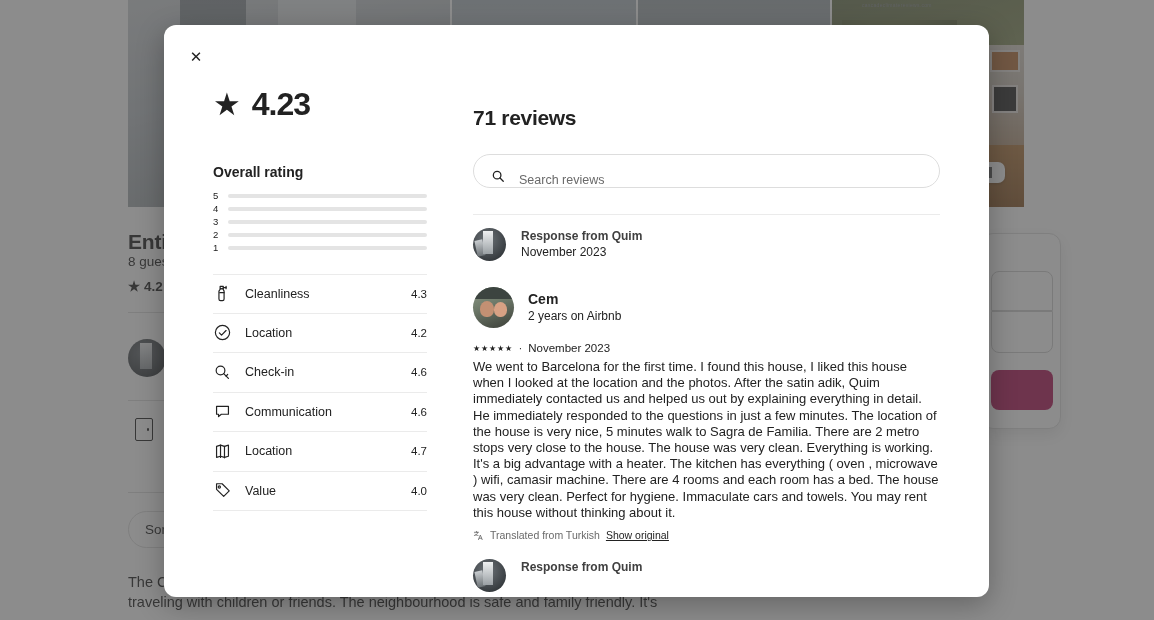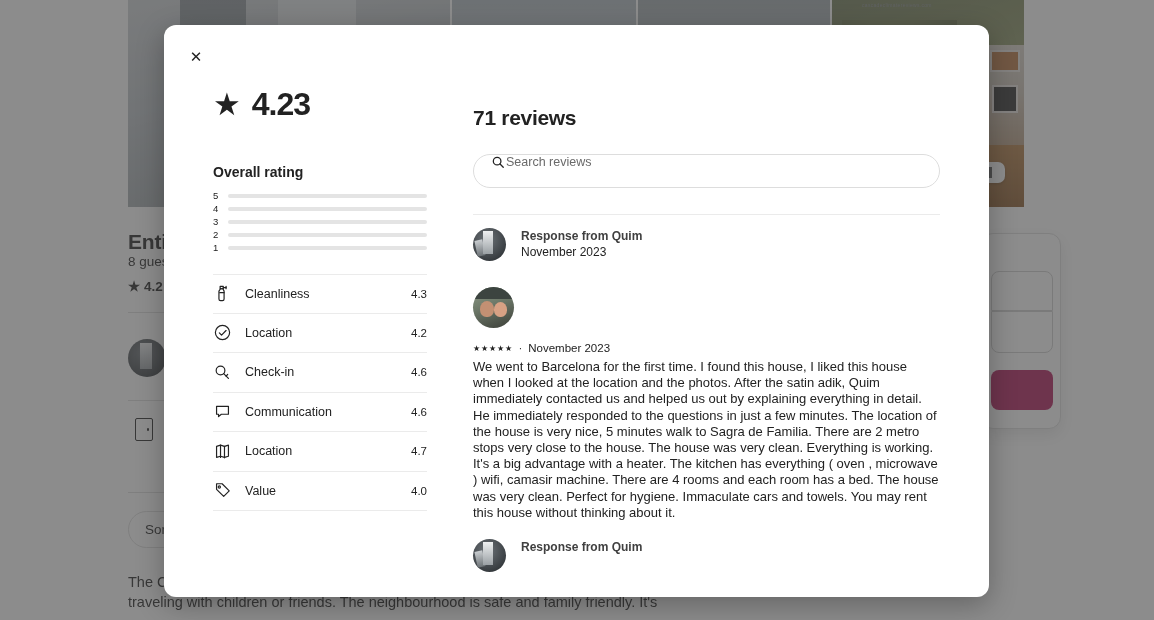--- a/index.html
+++ b/index.html
@@ -164,21 +164,21 @@
   .rv-count { font-size:21px; font-weight:600; color:#222222; letter-spacing:-.3px; }
   .sort-btn {
     display:flex; align-items:center; gap:7px;
     border:1px solid #dddddd; border-radius:20px; background:#fff;
     padding:8px 14px; font-size:11.5px; font-weight:600; color:#222222; cursor:pointer;
     font-family:"Liberation Sans", sans-serif;
   }
   .chev { font-size:9px; color:#222; }
 
   .search-wrap {
-    margin-top:13px; display:flex; align-items:flex-start; gap:1px;
+    margin-top:13px; display:flex; align-items:flex-end; gap:14px;
     border:1px solid #dddddd; border-radius:24px; height:34px; padding:0 17px; background:#fff;
   }
   .search-wrap svg { width:14px; height:14px; flex:none; color:#222; }
   .search-wrap input {
     flex:1; border:none; outline:none; font-size:12.5px; color:#222222; background:transparent;
     font-family:"Liberation Sans", sans-serif;
   }
   .search-wrap input::placeholder { color:#6a6a6a; }
 
   .rv-sep { margin-top:26px; height:1px; background:#ebebeb; }
@@ -420,30 +420,48 @@
         </div>
 
         <div class="review-block">
 
           <div class="rv-person">
             <div class="rv-avatar">
               <div class="sky"></div>
               <div class="h1"></div>
               <div class="h2"></div>
             </div>
+            <div>
+              <div class="rv-name">Cem</div>
+              <div class="rv-sub">2 years on Airbnb</div>
+            </div>
           </div>
 
           <div class="rv-meta">
             <span class="rv-stars">★★★★★</span>
             <span class="rv-dot">·</span>
             <span class="rv-date">November 2023</span>
           </div>
 
           <div class="rv-text">We went to Barcelona for the first time. I found this house, I liked this house when I looked at the location and the photos. After the satin adik, Quim immediately contacted us and helped us out by explaining everything in detail. He immediately responded to the questions in just a few minutes. The location of the house is very nice, 5 minutes walk to Sagra de Familia. There are 2 metro stops very close to the house. The house was very clean. Everything is working. It's a big advantage with a heater. The kitchen has everything ( oven , microwave ) wifi, camasir machine. There are 4 rooms and each room has a bed. The house was very clean. Perfect for hygiene. Immaculate cars and towels. You may rent this house without thinking about it.</div>
 
+          <div class="rv-translated">
+            <span class="tr-ico">
+              <svg viewBox="0 0 24 24" fill="none" stroke="currentColor" stroke-width="1.8" stroke-linecap="round" stroke-linejoin="round">
+                <path d="M3 5h9"></path>
+                  <path d="M7.5 3v2"></path>
+                  <path d="M10 5c0 4-3 7-7 7"></path>
+                  <path d="M5 9c1.5 2 3.5 3 6 3"></path>
+                <path d="M12 21l4-10 4 10"></path>
+                  <path d="M13.3 18h5.4"></path>
+              </svg>
+            </span>
+            <span>Translated from Turkish</span>
+            <span class="show-orig">Show original</span>
+          </div>
 
           <div class="resp-block resp-block-2">
             <div class="resp-avatar"></div>
             <div class="resp-name">Response from Quim</div>
 
           </div>
 
         </div>
       </div>
     </div>

